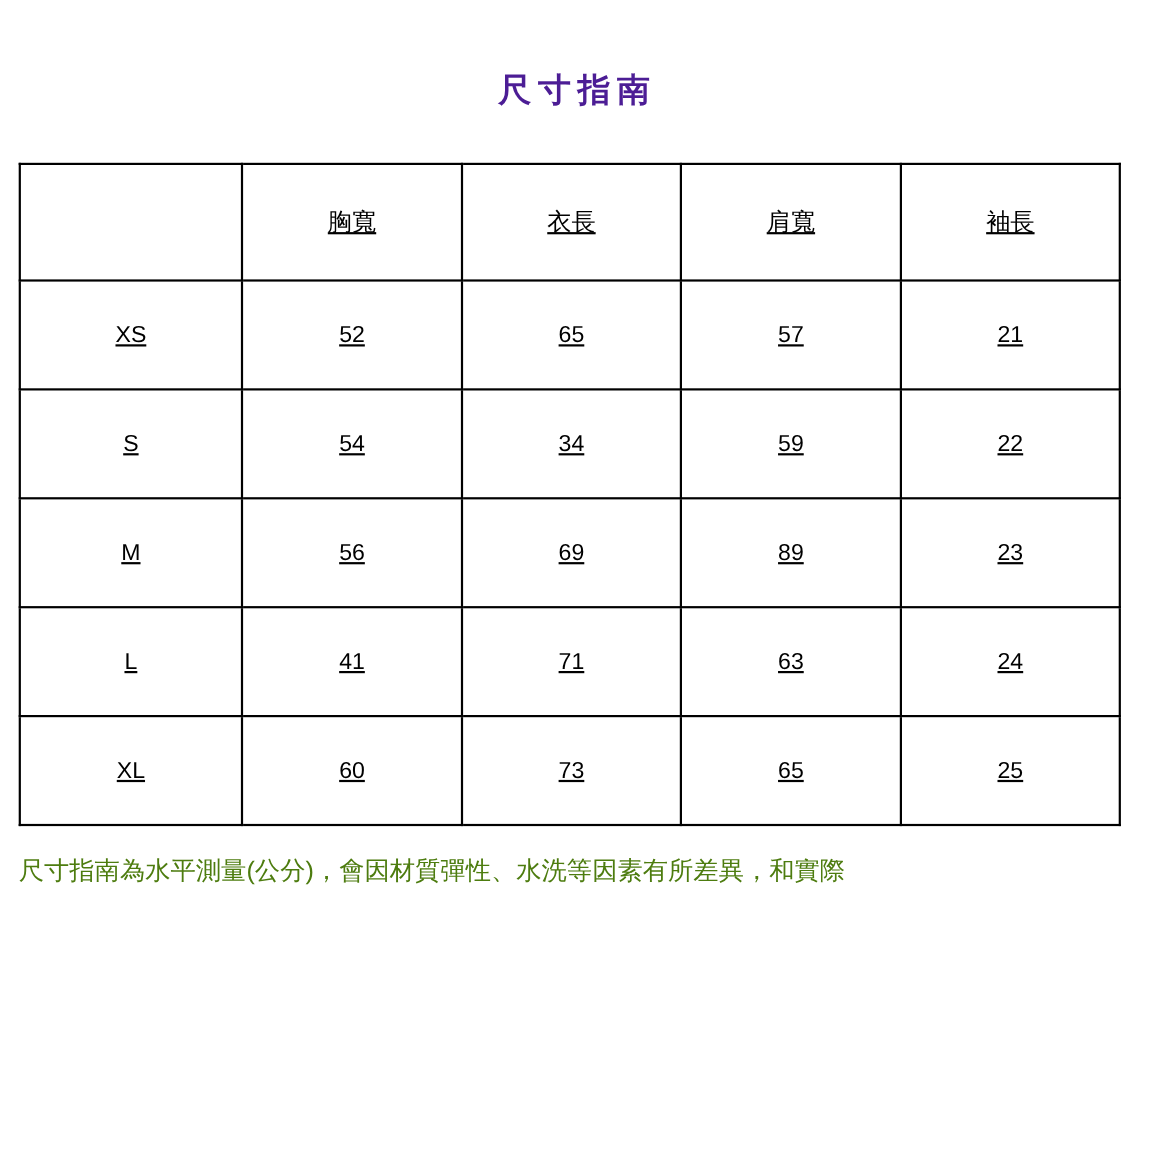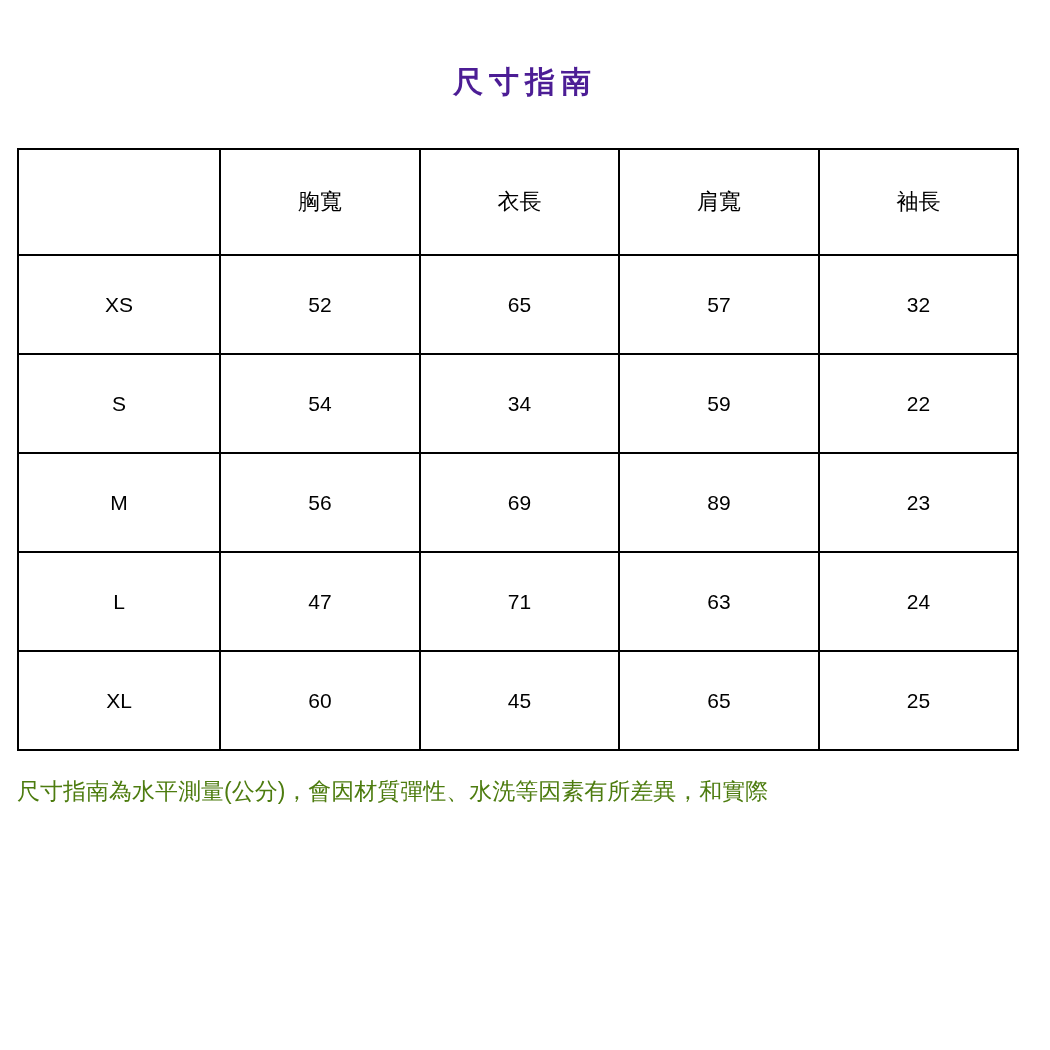--- a/index.html
+++ b/index.html
@@ -24,20 +24,21 @@
     text-align: center;
     font-size: 30px;
     letter-spacing: 6px;
     margin-top: 62px;
     margin-bottom: 0;
     font-weight: 700;
     color: #4c1d95;
   }
   .table-wrap {
     margin: 45px 17px 0 17px;
+    text-decoration: underline;
   }
   table.size-table {
     border-collapse: collapse;
     width: 1000px;
     table-layout: fixed;
     border: 2px solid #000;
   }
   table.size-table td {
     border: 2px solid #000;
     text-align: center;
@@ -93,51 +94,51 @@
           <td>衣長</td>
           <td>肩寬</td>
           <td>袖長</td>
         </tr>
 
         <tr class="body-row">
           <td>XS</td>
           <td>52</td>
           <td>65</td>
           <td>57</td>
-          <td>32</td>
+          <td>21</td>
         </tr>
 
         <tr class="body-row">
           <td>S</td>
           <td>54</td>
           <td>34</td>
           <td>59</td>
           <td>22</td>
         </tr>
 
         <tr class="body-row">
           <td>M</td>
           <td>56</td>
           <td>69</td>
           <td>89</td>
           <td>23</td>
         </tr>
 
         <tr class="body-row">
           <td>L</td>
-          <td>47</td>
+          <td>41</td>
           <td>71</td>
           <td>63</td>
           <td>24</td>
         </tr>
 
         <tr class="body-row">
           <td>XL</td>
           <td>60</td>
-          <td>45</td>
+          <td>73</td>
           <td>65</td>
           <td>25</td>
         </tr>
       </tbody>
     </table>
   </div>
 
   <div class="note">
     <span>尺寸指南為水平測量(公分)，會因材質彈性、水洗等因素有所差異，和實際</span>
   </div>

